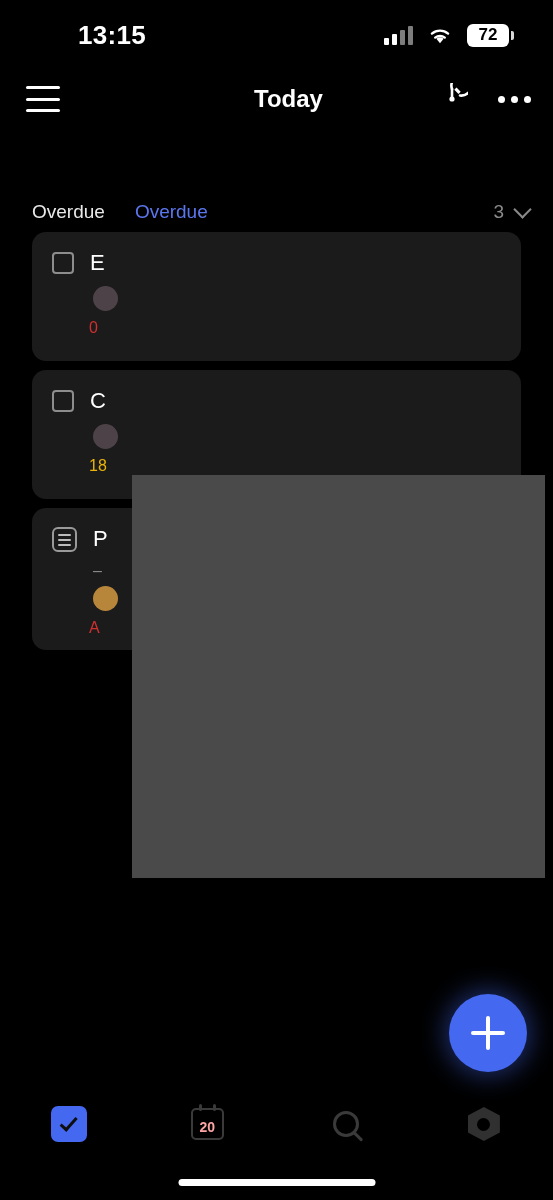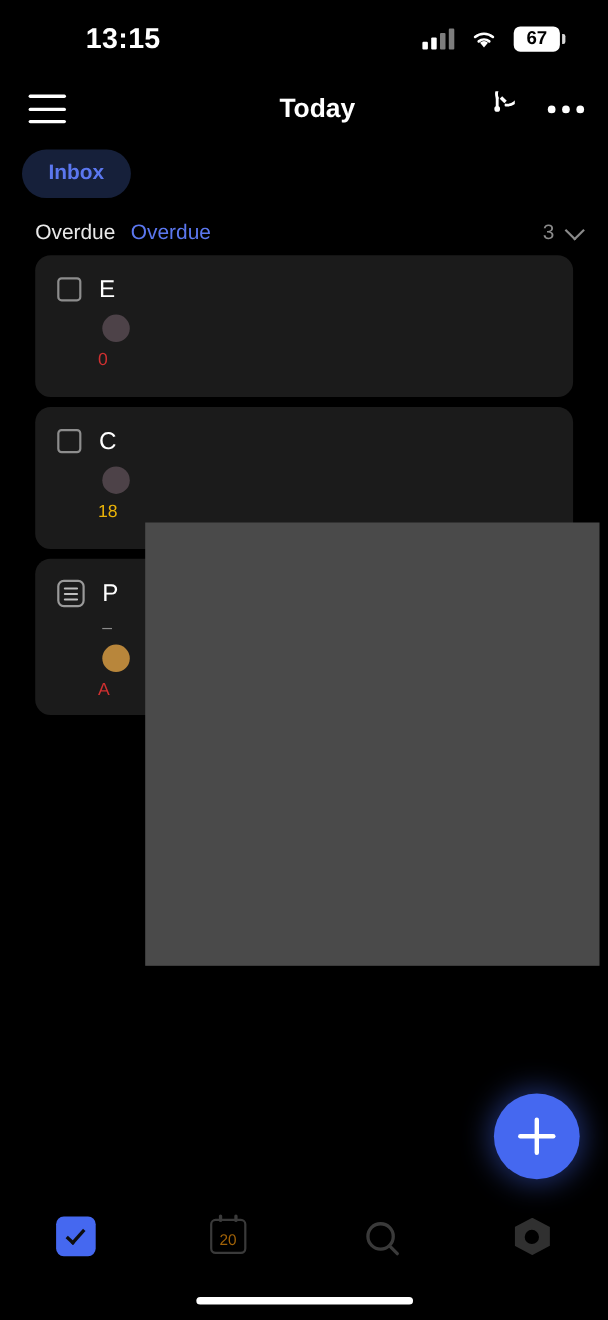--- a/index.html
+++ b/index.html
@@ -56,21 +56,21 @@
     display:inline-block; background:#16203a; color:#5b77ef;
     font-size:19px; font-weight:600;
     padding:11px 24px; border-radius:22px;
   }
 
   
   .section-head {
     position:absolute; top:196px; left:0; right:0; height:32px;
     display:flex; align-items:center; padding:0 24px 0 32px; color:#fff;
   }
-  .sh-left { display:flex; align-items:baseline; gap:14px; }
+  .sh-left { display:flex; align-items:baseline; gap:30px; }
   .sh-title { font-size:19px; color:#e9e9e9; }
   .sh-action { font-size:19px; color:#5b77ef; }
   .sh-right { margin-left:auto; display:flex; align-items:center; gap:12px; color:#8a8a8a; }
   .sh-count { font-size:19px; }
   .chev { width:13px; height:13px; border-right:2px solid #8a8a8a; border-bottom:2px solid #8a8a8a;
     transform:rotate(45deg); margin-top:-5px; }
 
   
   .cards { position:absolute; top:232px; left:32px; width:489px; }
   .card {
@@ -114,21 +114,21 @@
     width:36px; height:36px; border-radius:7px; background:#4568f0;
     display:flex; align-items:center; justify-content:center;
   }
   .tab-check .mark { width:17px; height:9px; border-left:3.5px solid #0e0e0e; border-bottom:3.5px solid #0e0e0e;
     transform:rotate(-48deg) translate(1px,-2px); }
   .cal { width:33px; height:32px; border:2.5px solid #3a3a3a; border-radius:5px; position:relative;
     display:flex; align-items:flex-end; justify-content:center; }
   .cal:before, .cal:after { content:""; position:absolute; top:-6px; width:3px; height:7px;
     background:#3a3a3a; border-radius:2px; }
   .cal:before { left:6px; } .cal:after { right:6px; }
-  .cal span { font-size:14px; font-weight:400; color:#a16207; line-height:1; margin-bottom:4px; }
+  .cal span { font-size:14px; font-weight:700; color:#fca5a5; line-height:1; margin-bottom:4px; }
   .mag { width:26px; height:26px; border:3px solid #3a3a3a; border-radius:50%; position:relative; }
   .mag:after { content:""; position:absolute; right:-8px; bottom:-4px; width:12px; height:3px;
     background:#3a3a3a; border-radius:2px; transform:rotate(45deg); }
   .hexnut { width:32px; height:34px; background:#303030; position:relative;
     clip-path:polygon(50% 0%,100% 25%,100% 75%,50% 100%,0% 75%,0% 25%);
     display:flex; align-items:center; justify-content:center; }
   .hexnut:after { content:""; width:13px; height:13px; border-radius:50%; background:#000; }
 
   .home-ind { position:absolute; bottom:14px; left:50%; transform:translateX(-50%);
     width:197px; height:7px; background:#fff; border-radius:4px; }
@@ -145,21 +145,21 @@
         <i></i>
           <i></i>
           <i></i>
           <i></i>
       </div>
       <svg width="26" height="19" viewBox="0 0 26 19">
         <path d="M13 17.2l-3.6-4.4a5.7 5.7 0 017.2 0z" fill="#fff"></path>
         <path d="M4.9 7.6a12.6 12.6 0 0116.2 0" stroke="#fff" stroke-width="2.4" fill="none" stroke-linecap="round"></path>
         <path d="M8.2 11.6a7.7 7.7 0 019.6 0" stroke="#fff" stroke-width="2.4" fill="none" stroke-linecap="round"></path>
       </svg>
-      <div class="battery">67</div>
+      <div class="battery">72</div>
     </div>
   </div>
 
   <div class="navbar">
     <div class="nav-left">
       <span></span>
         <span></span>
         <span></span>
     </div>
     <div class="nav-title">Today</div>
@@ -171,23 +171,20 @@
         <path d="M20.5 4.5l4.2 4.2-2.2 2.2-4.2-4.2z" fill="#fff"></path>
       </svg>
       <div class="dots">
         <i></i>
           <i></i>
           <i></i>
       </div>
     </div>
   </div>
 
-  <div class="chip-row">
-    <div class="chip">Inbox</div>
-  </div>
 
   <div class="section-head">
     <div class="sh-left">
       <div class="sh-title">Overdue</div>
       <div class="sh-action">Overdue</div>
     </div>
     <div class="sh-right">
       <div class="sh-count">3</div>
       <div class="chev"></div>
     </div>

